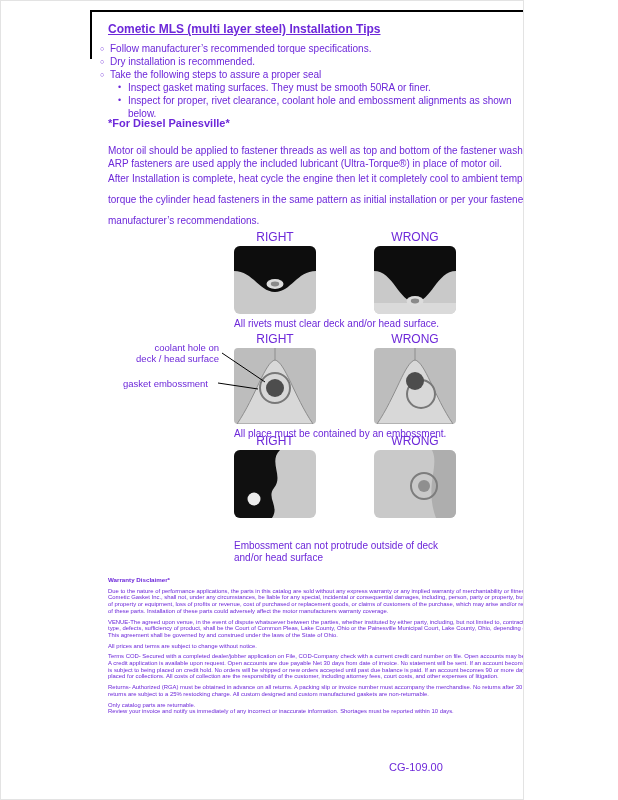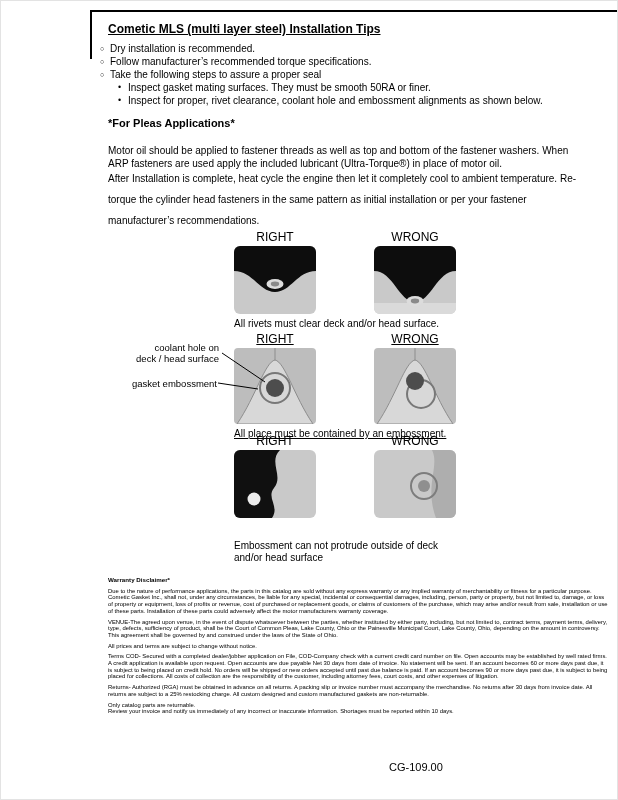--- a/index.html
+++ b/index.html
@@ -1,18 +1,18 @@
 <!DOCTYPE html>
 <html><head>
 <meta charset="utf-8">
 <style>
   html,body{margin:0;padding:0;background:#ffffff;}
   .page{
-    position:relative;width:618px;height:800px;background:#ffffff;
-    font-family:"Liberation Sans", sans-serif;color:#000000;overflow:hidden;
+    position:relative;width:524px;height:800px;background:#ffffff;
+    font-family:"Liberation Sans", sans-serif;color:#6d28d9;overflow:hidden;
     box-sizing:border-box;border:1px solid #e3e3e3;
   }
   .top-rule{position:absolute;left:89px;top:9px;width:529px;height:2px;background:#000;}
   .left-rule{position:absolute;left:89px;top:9px;width:2px;height:49px;background:#000;}
   .title{position:absolute;left:107px;top:21px;font-size:12px;font-weight:bold;text-decoration:underline;white-space:nowrap;}
   .bullets{position:absolute;left:99px;top:41px;font-size:10px;}
   .b-item{display:flex;line-height:13px;}
   .b-item .mk{width:10px;font-size:7px;line-height:13px;flex:0 0 10px;}
   .b-sub{margin-left:18px;}
   .b-sub .mk{font-size:9px;}
@@ -21,65 +21,65 @@
   .diesel-p2{position:absolute;left:107px;top:167px;width:470px;font-size:10px;line-height:21px;}
   .diesel-note{position:absolute;left:107px;top:209px;font-size:10px;white-space:nowrap;}
   .drow{position:absolute;}
   .d-headers{display:flex;justify-content:space-between;font-size:12px;line-height:14px;gap:32px;}
   .d-headers span{flex:0 0 82px;text-align:center;}
   .d-images{display:flex;justify-content:space-between;margin-top:2px;}
   .d-images svg{display:block;}
   .d-caption{font-size:10px;margin-top:4px;text-align:left;white-space:nowrap;}
   .d-caption-left{font-size:10px;margin-top:22px;width:232px;text-align:left;line-height:12px;}
   #row1{left:233px;top:229px;width:222px;}
-  #row2{left:110px;top:331px;width:345px;height:112px;text-decoration:underline;}
+  #row2{left:110px;top:331px;width:345px;height:112px;}
   #row2 .r2-main{margin-left:123px;width:222px;}
   .r2-label1{position:absolute;left:0;top:10px;width:108px;text-align:right;font-size:9.5px;line-height:11px;}
-  .r2-label2{position:absolute;left:2px;top:46px;width:104px;text-align:right;font-size:9.5px;line-height:11px;}
+  .r2-label2{position:absolute;left:12px;top:46px;width:104px;text-align:left;font-size:9.5px;line-height:11px;}
   .r2-lines{position:absolute;left:0;top:0;pointer-events:none;}
   #row3{left:233px;top:433px;width:232px;}
   .fine{position:absolute;left:107px;top:576px;width:500px;font-size:5.9px;line-height:6.7px;}
   .fine h4{font-size:6.2px;margin:0 0 4px 0;font-weight:bold;}
   .fine p{margin:0 0 4px 0;white-space:pre-line;}
   .footer{position:absolute;left:388px;top:760px;font-size:11px;}
 </style>
 </head>
 <body>
 
 <div class="page">
 
   <div class="top-rule"></div>
   <div class="left-rule"></div>
 
   <div class="title">Cometic MLS (multi layer steel) Installation Tips</div>
 
   <div class="bullets">
     <div class="b-item">
       <span class="mk">○</span>
-      <span>Dry installation is recommended.</span>
+      <span>Follow manufacturer’s recommended torque specifications.</span>
     </div>
     <div class="b-item">
       <span class="mk">○</span>
-      <span>Follow manufacturer’s recommended torque specifications.</span>
+      <span>Dry installation is recommended.</span>
     </div>
     <div class="b-item">
       <span class="mk">○</span>
       <span>Take the following steps to assure a proper seal</span>
     </div>
     <div class="b-item b-sub">
       <span class="mk">•</span>
       <span>Inspect gasket mating surfaces.  They must be smooth 50RA or finer.</span>
     </div>
     <div class="b-item b-sub">
       <span class="mk">•</span>
       <span>Inspect for proper, rivet clearance, coolant hole and embossment alignments as shown below.</span>
     </div>
   </div>
 
-  <div class="diesel-heading">*For Pleas Applications*</div>
+  <div class="diesel-heading">*For Diesel Painesville*</div>
   <div class="diesel-p1">Motor oil should be applied to fastener threads as well as top and bottom of the fastener washers. When ARP fasteners are used apply the included lubricant (Ultra-Torque®) in place of motor oil.</div>
   <div class="diesel-p2">After Installation is complete, heat cycle the engine then let it completely cool to ambient temperature. Re-torque the cylinder head fasteners in the same pattern as initial installation or per your fastener manufacturer’s recommendations.</div>
 
   <div class="drow" id="row1">
     <div class="d-headers">
       <span>RIGHT</span>
       <span>WRONG</span>
     </div>
     <div class="d-images">
       <svg width="82" height="68" viewBox="0 0 82 68">

